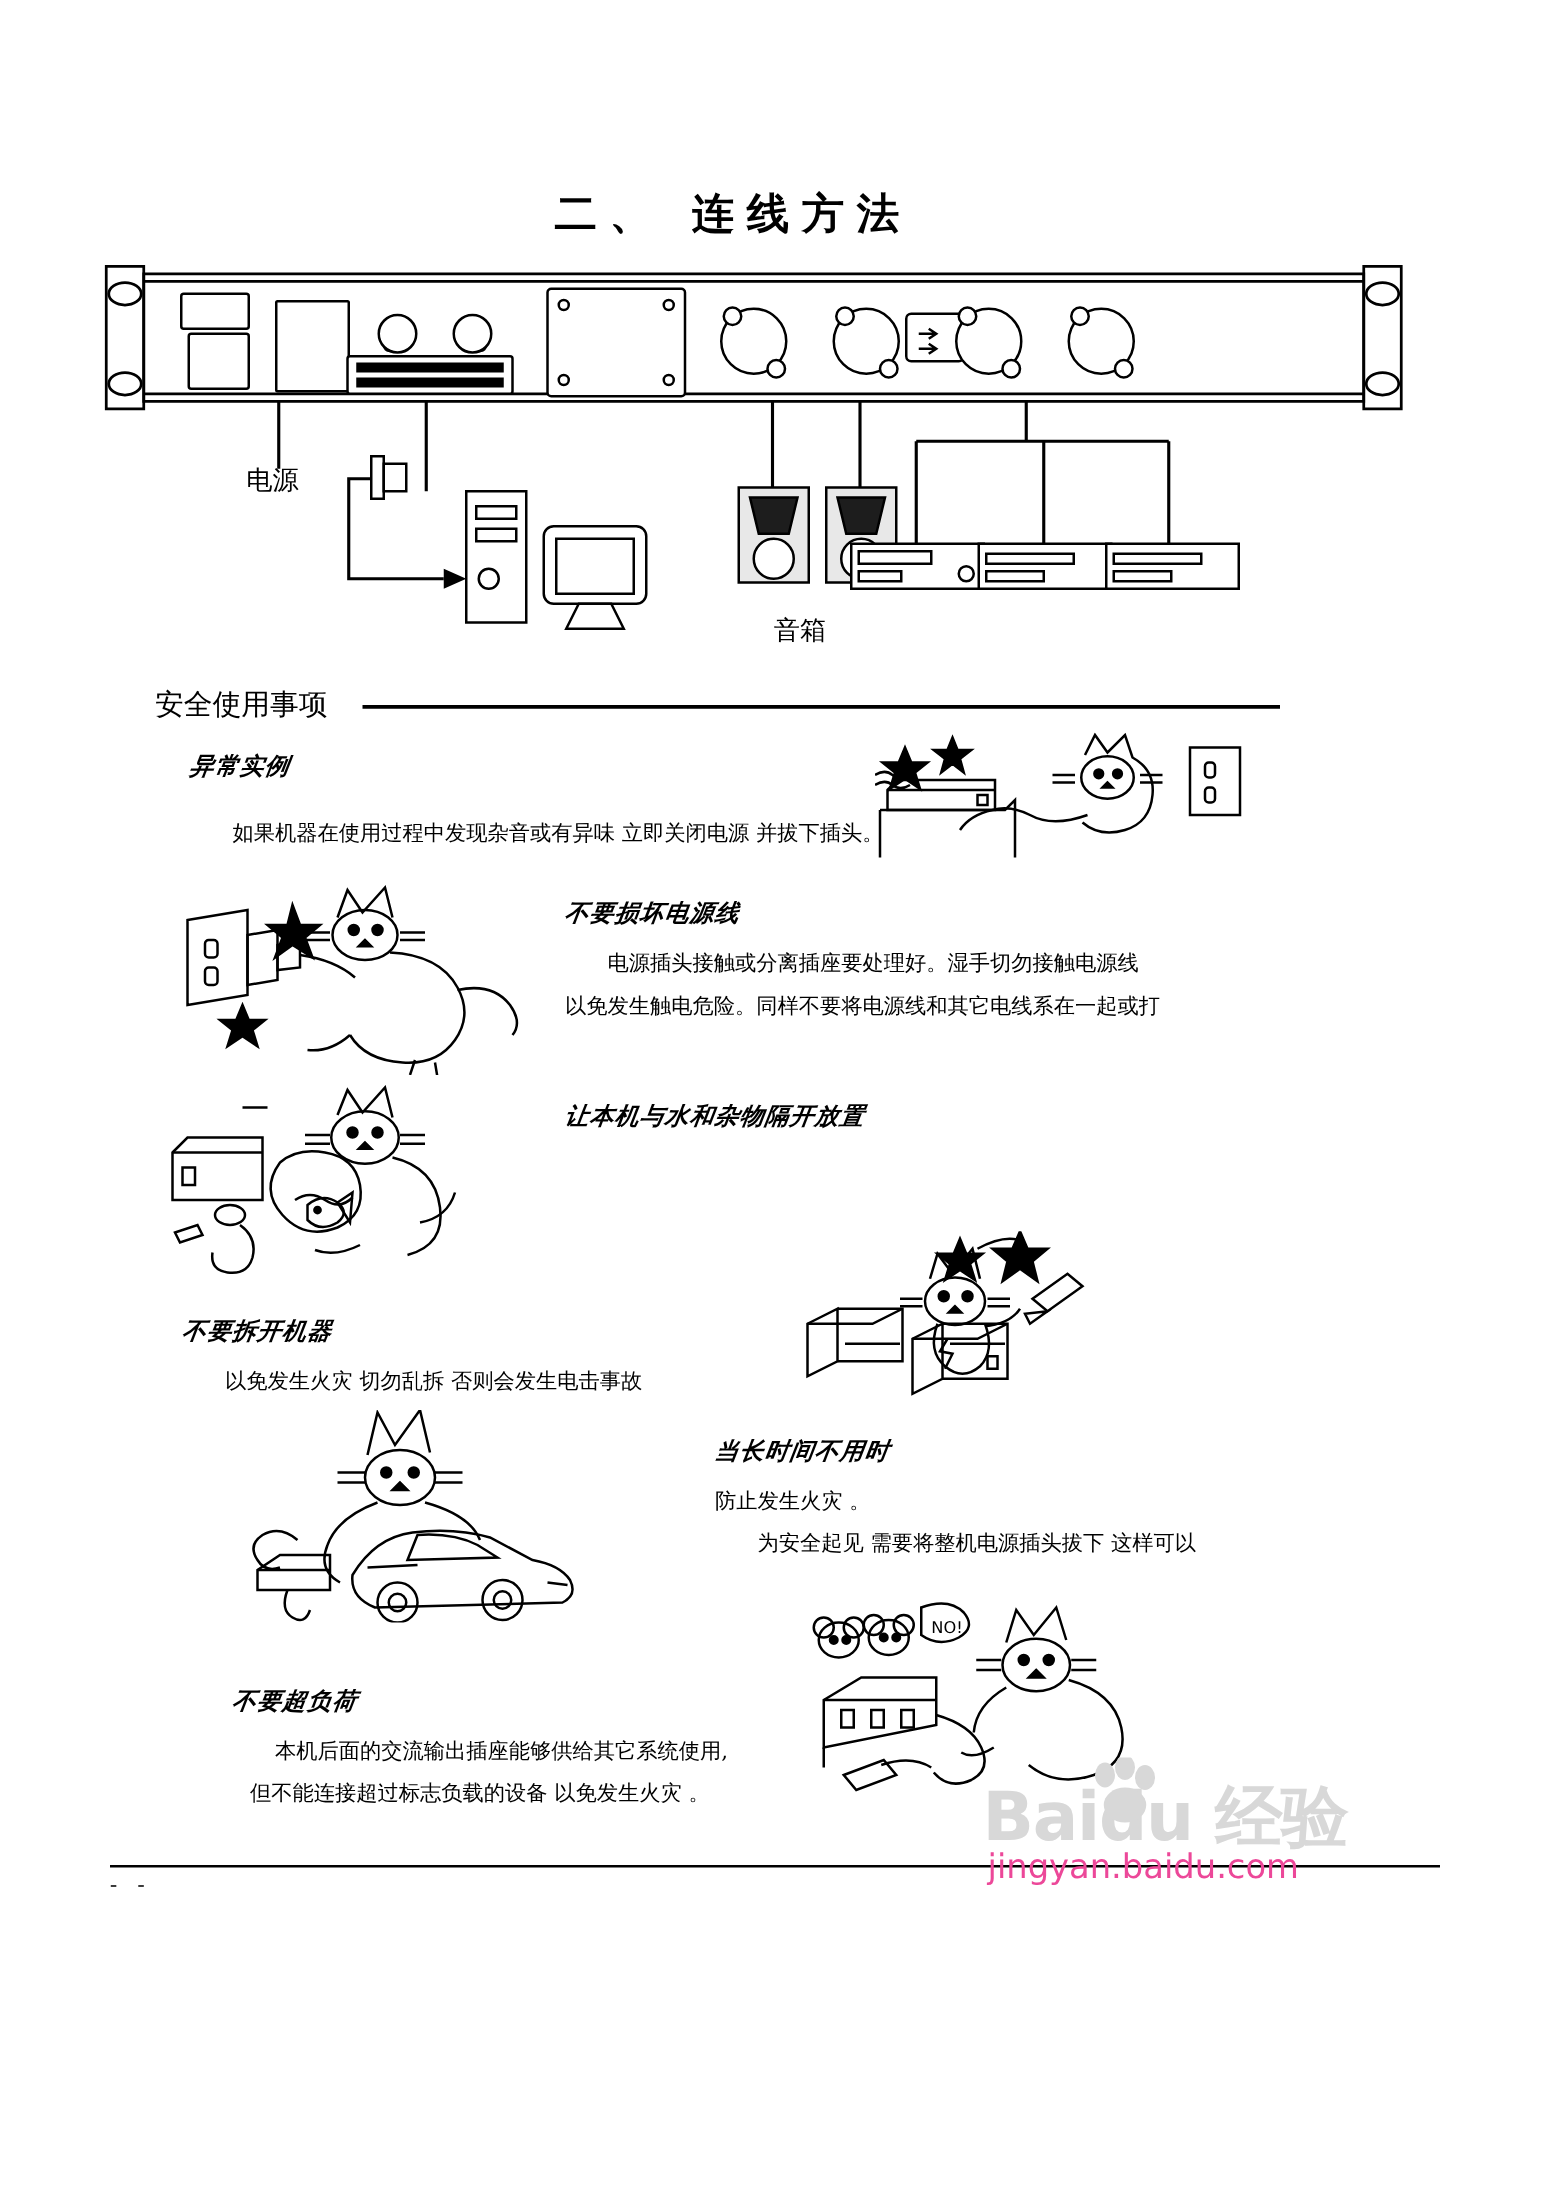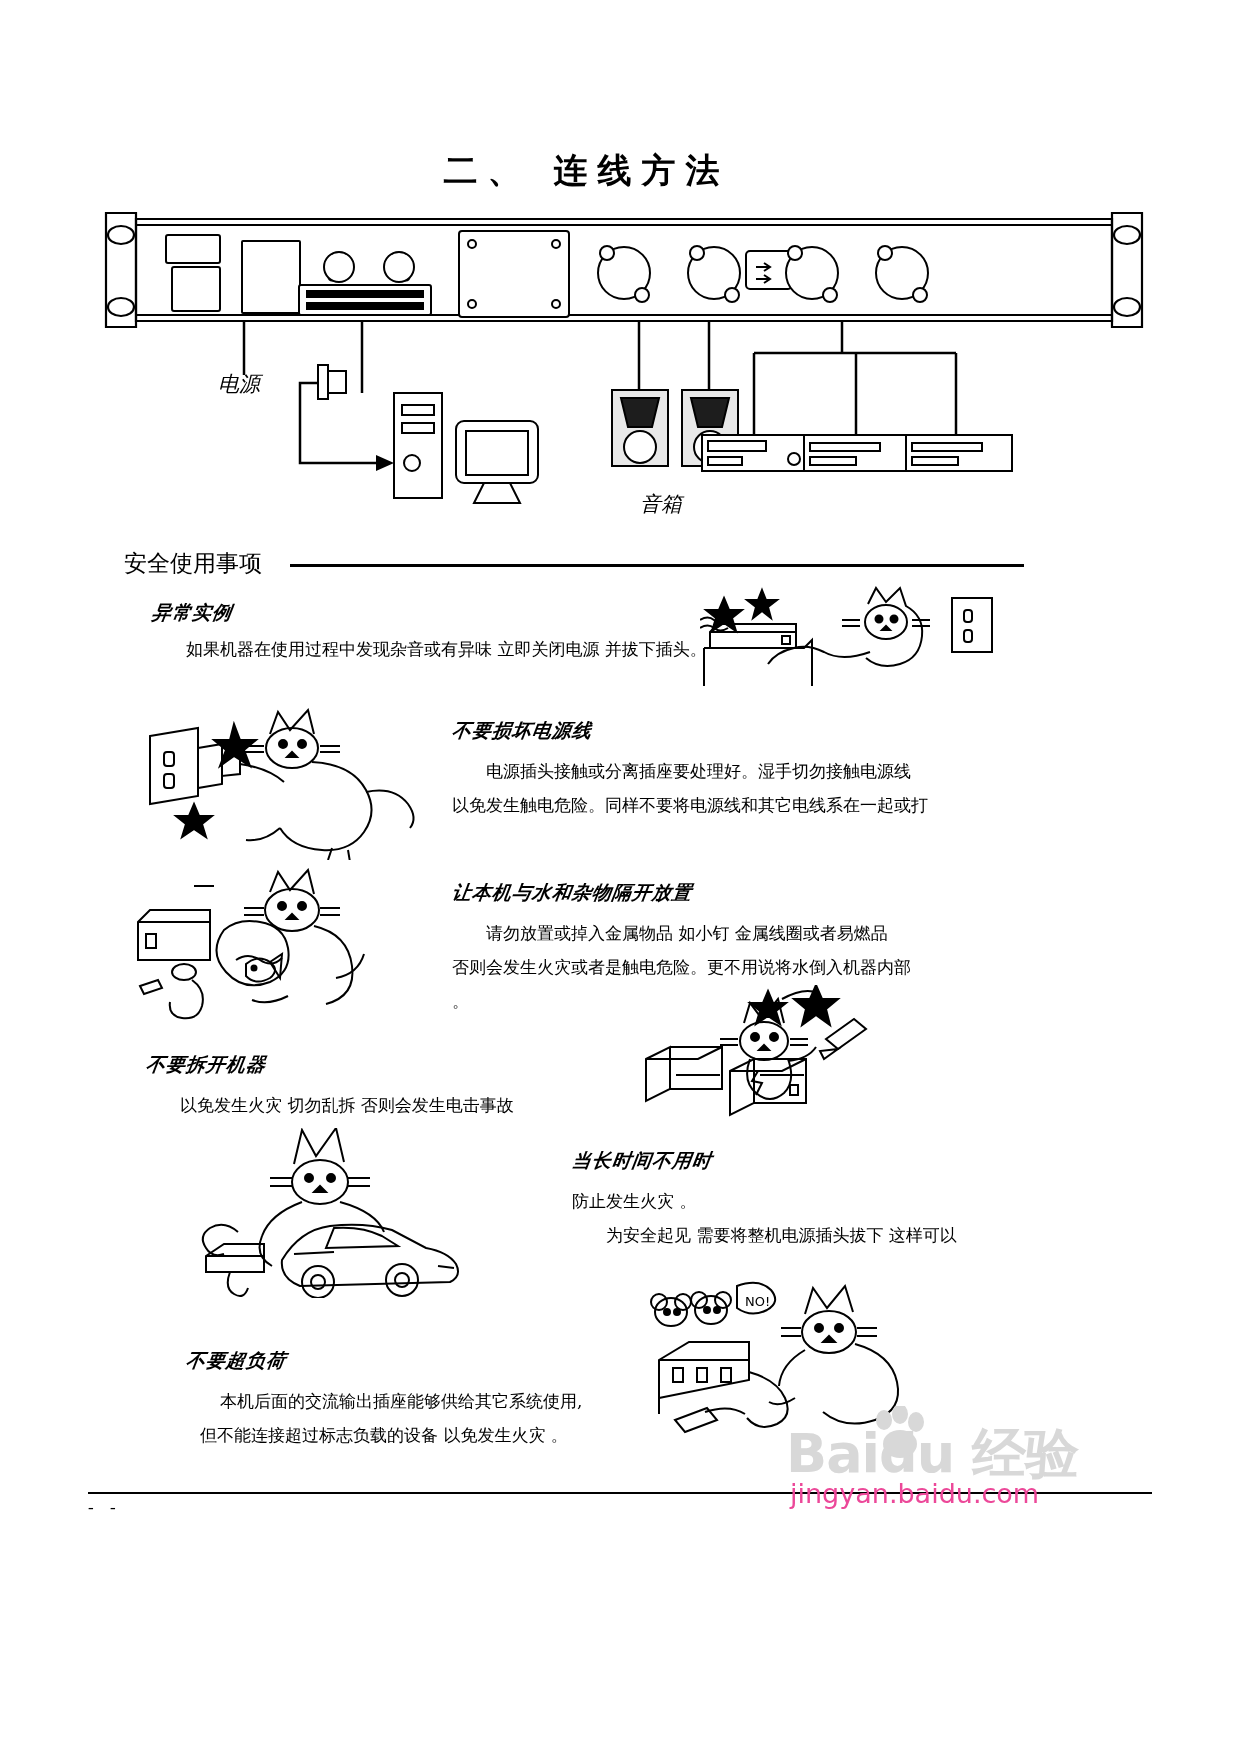--- a/index.html
+++ b/index.html
@@ -31,22 +31,22 @@
     text-align: center;
     font-size: 34px;
     font-weight: bold;
     letter-spacing: 10px;
     font-family: "DejaVu Serif", "Liberation Serif", serif;
   }
 
   
   .diagram-wrap {
     position: absolute;
-    left: 94px; top: 205px;
-    width: 1060px; height: 330px; font-style: italic;
+    left: 73px; top: 205px;
+    width: 1060px; height: 330px;
   }
 
   
   .section-head {
     position: absolute;
     left: 124px; top: 548px;
     display: flex;
     align-items: center;
     width: 900px;
   }
@@ -75,21 +75,21 @@
   }
   .blk-body {
     font-size: 17px;
     line-height: 34px;
     font-family: "DejaVu Serif", "Liberation Serif", serif;
   }
   .blk-body .indent { display: inline-block; width: 34px; }
 
   
   #blk-abnormal       { left: 152px;  top: 600px;  width: 580px; }
-  #blk-abnormal .blk-body { margin-top: 6px; }
+  #blk-abnormal .blk-body { margin-top: 24px; }
 
   #blk-powercord      { left: 452px;  top: 718px;  width: 480px; }
   #blk-powercord .blk-body { margin-top: 10px; }
 
   #blk-water          { left: 452px;  top: 880px;  width: 480px; }
   #blk-water .blk-body { margin-top: 10px; }
 
   #blk-disassemble    { left: 146px;  top: 1052px; width: 440px; }
   #blk-disassemble .blk-body { margin-top: 10px; }
 
@@ -373,24 +373,20 @@
         <path d="M176 62 q40 2 54 28 q12 22 -2 42 q-14 20 -42 18 q-30 -2 -42 -22"></path>
         <path d="M144 128 q-16 14 -34 12"></path>
         <path d="M230 92 q28 -6 42 12 q10 14 2 24"></path>
         <path d="M196 148 l-4 12 M212 150 l2 12"></path>
       </g>
     </svg>
   </div>
 
   <div class="blk" id="blk-water">
     <div class="blk-title">让本机与水和杂物隔开放置</div>
-    <div class="blk-body">
-      <div><span class="indent"></span><span>请勿放置或掉入金属物品  如小钉  金属线圈或者易燃品</span></div>
-      <div><span>否则会发生火灾或者是触电危险。更不用说将水倒入机器内部 。</span></div>
-    </div>
   </div>
 
   <div class="illus" id="ill-fish-cat">
     <svg width="250" height="160" viewBox="0 0 250 160" xmlns="http://www.w3.org/2000/svg">
       <g fill="none" stroke="#000" stroke-width="2">
 
         <path d="M10 54 L22 42 L82 42 L82 92 L10 92 Z"></path>
         <path d="M10 54 L82 54"></path>
         <rect x="18" y="66" width="10" height="14"></rect>
 

